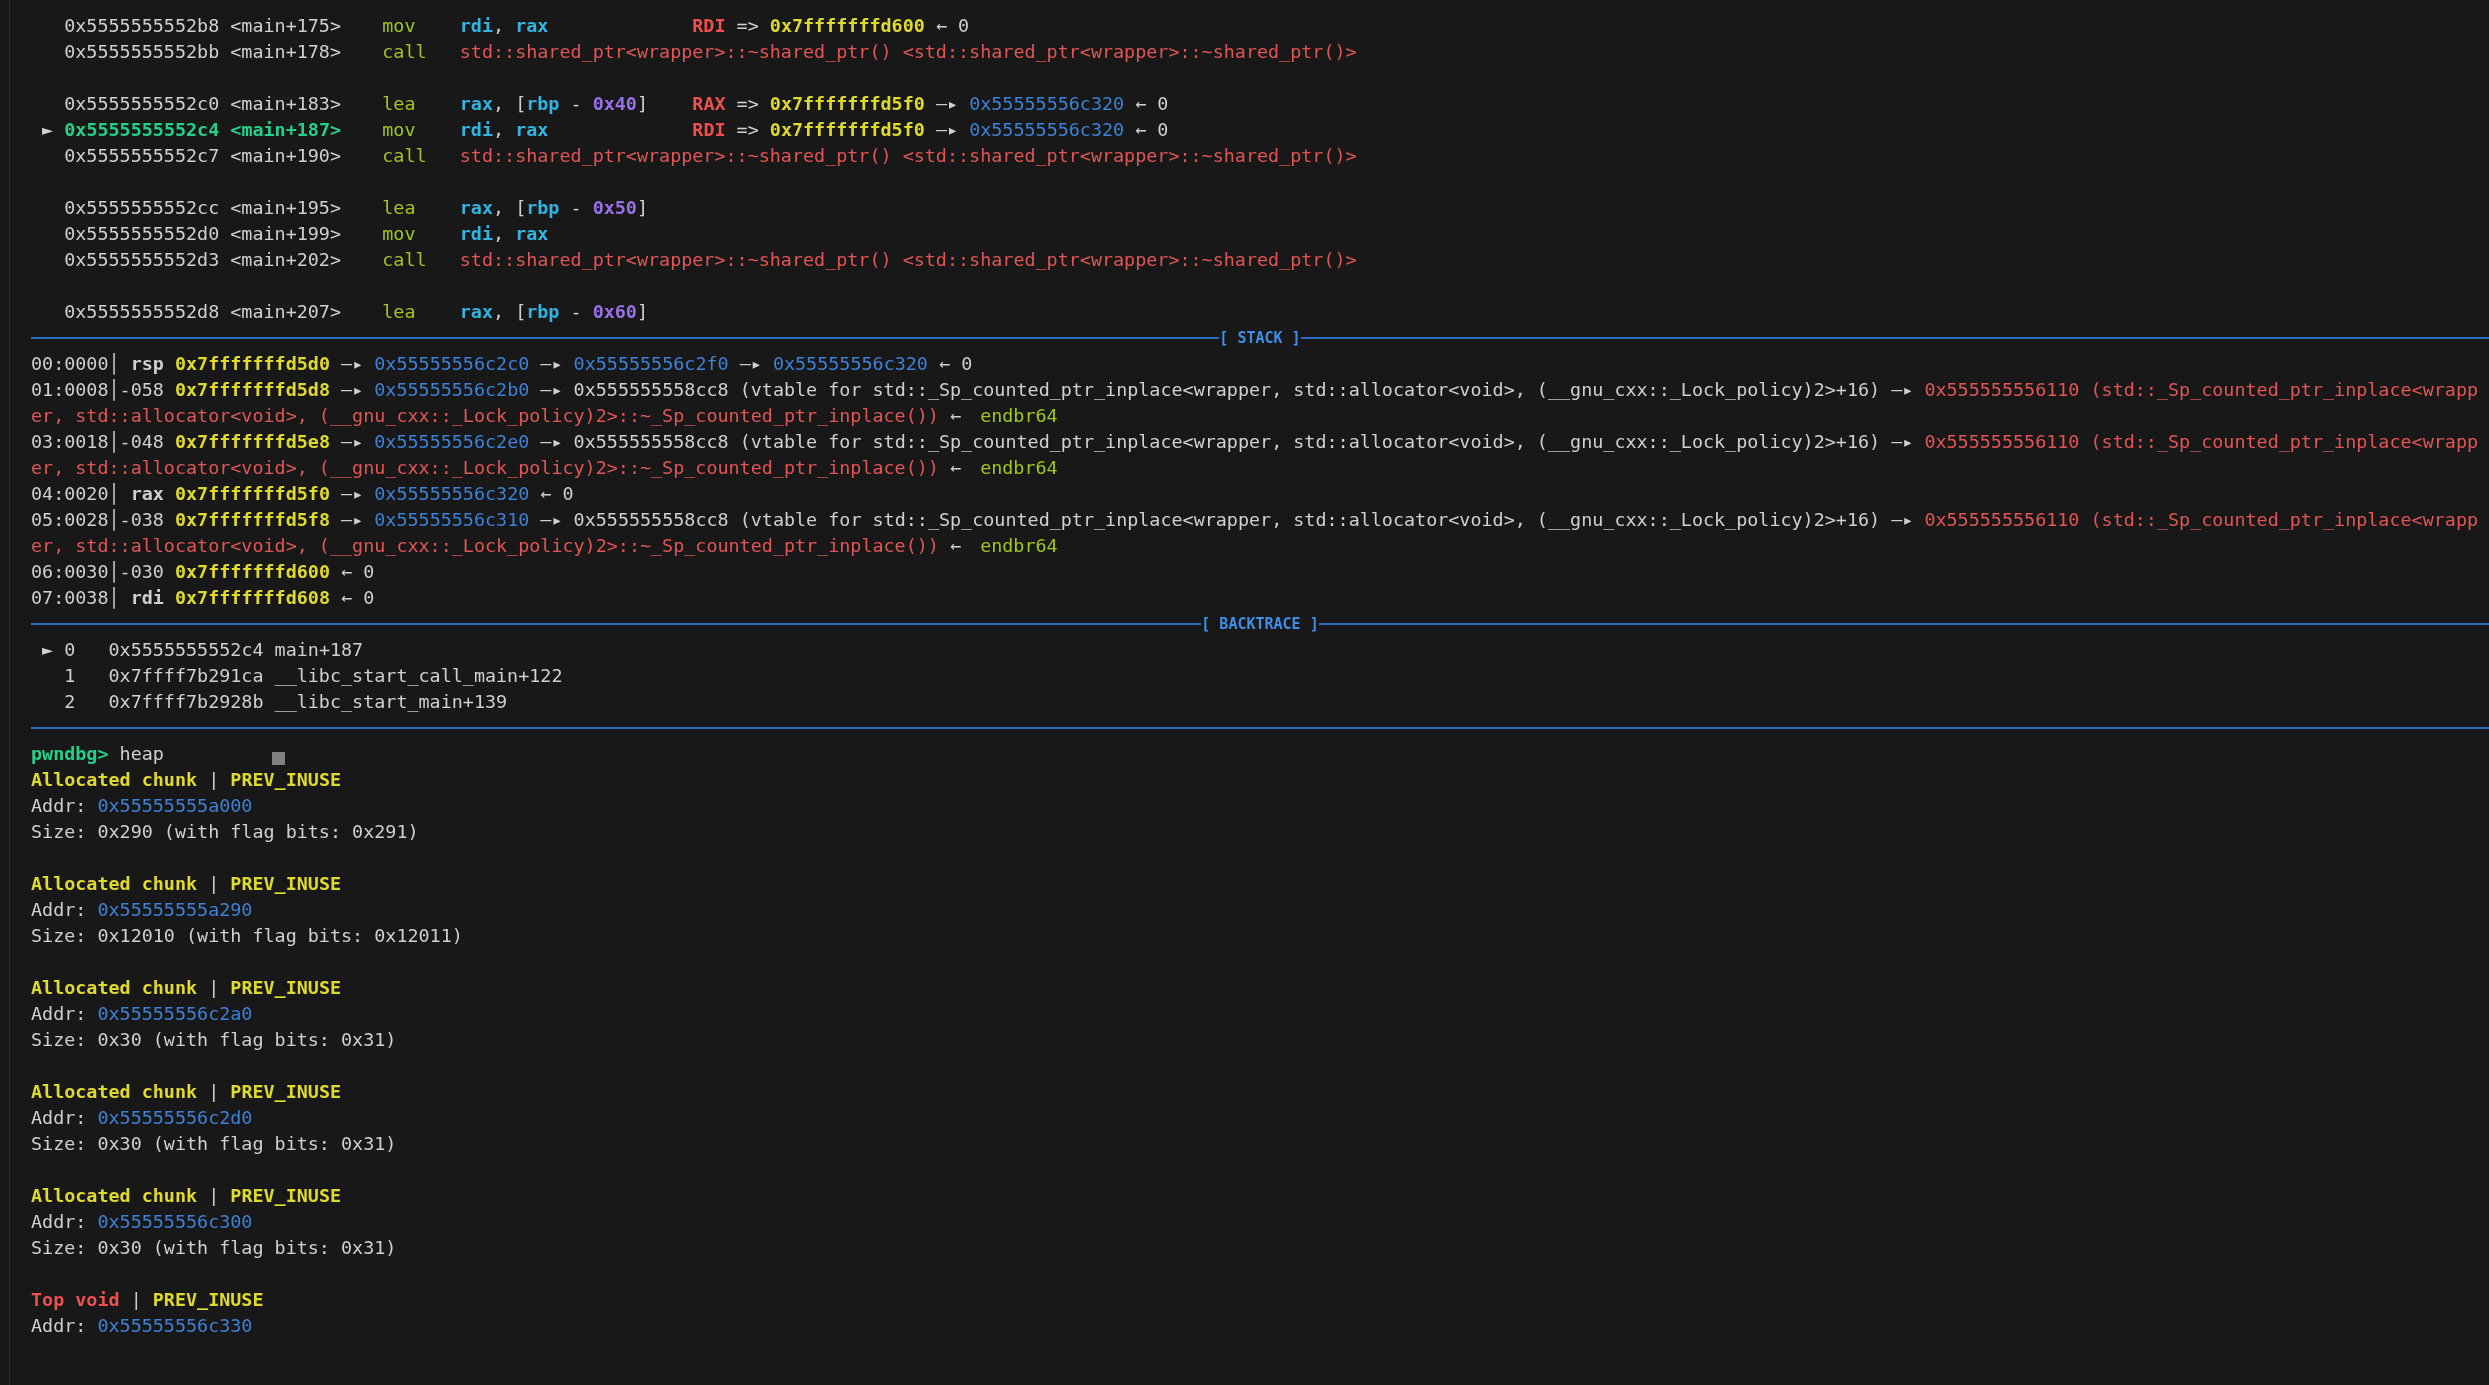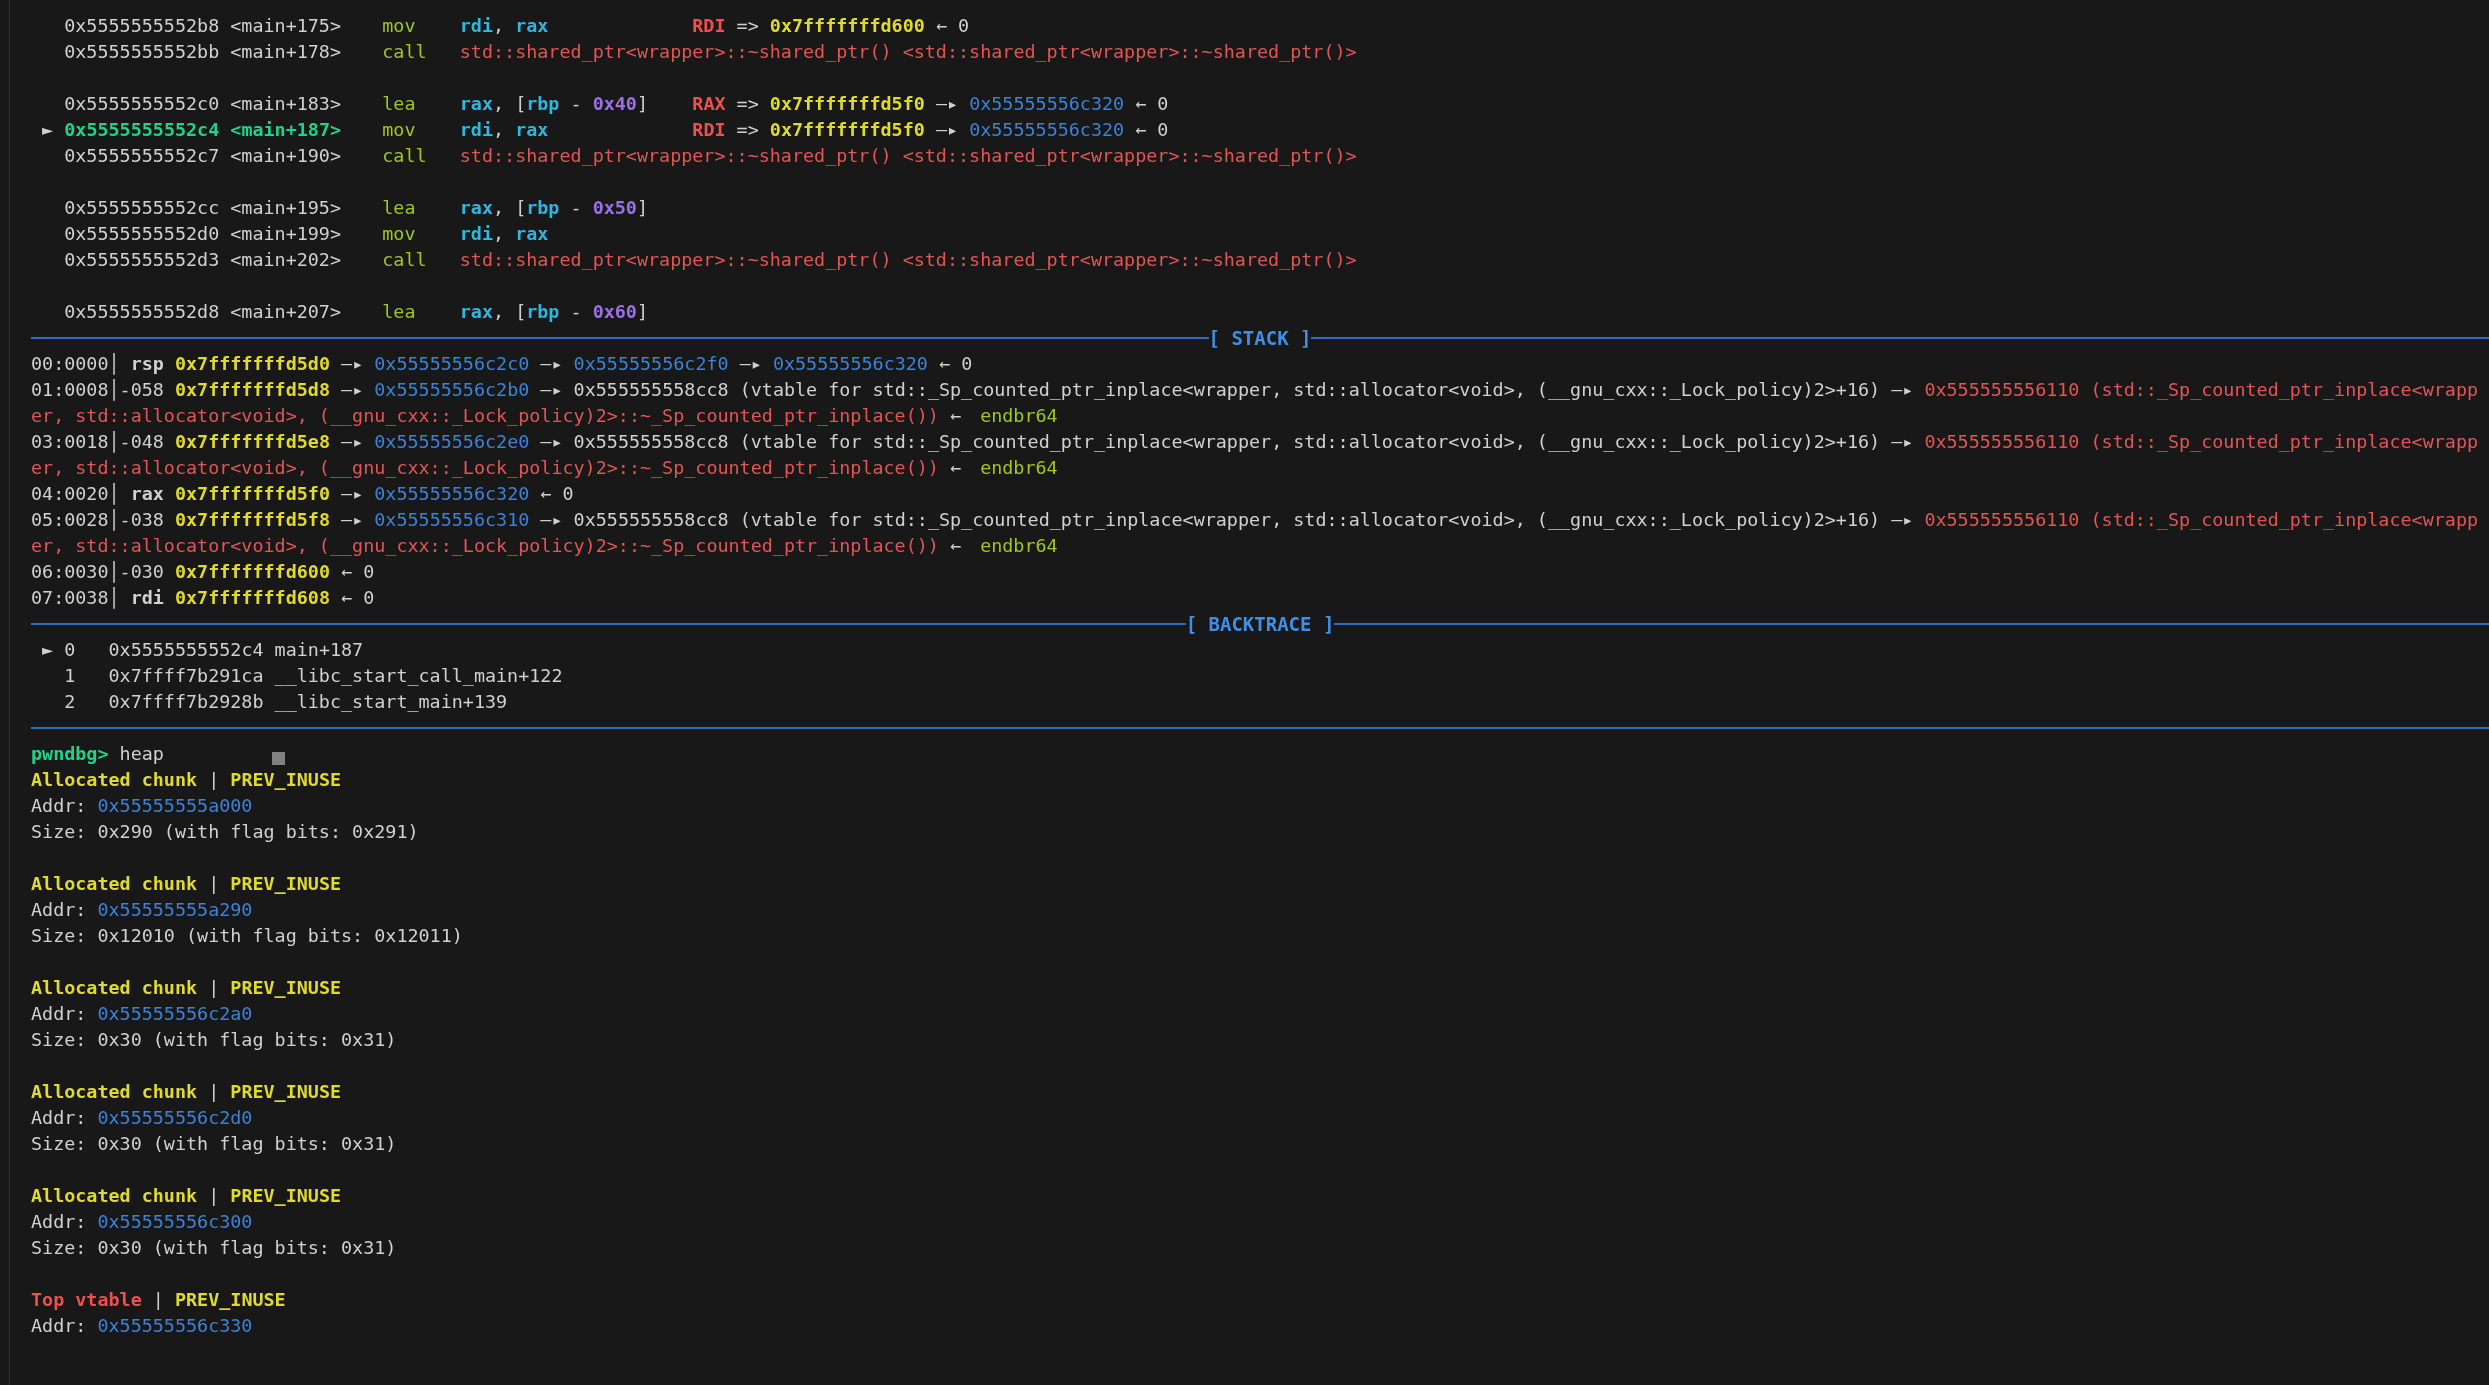--- a/index.html
+++ b/index.html
@@ -6,21 +6,21 @@
   body{
     width:2489px;height:1385px;overflow:hidden;position:relative;
     background:var(--background,#181818);
     font-family:"DejaVu Sans Mono",monospace;
   }
   #left-edge{position:absolute;left:9px;top:0;bottom:0;width:1px;background:var(--border,#303030);}
   #terminal{position:absolute;left:31px;top:13px;right:0;font-size:18.4px;line-height:26px;}
   .row{height:26px;white-space:pre;}
   .hline{display:flex;align-items:center;}
   .bar{flex:1;height:2px;background:var(--rule,#2a6cc2);}
-  .lbl{color:var(--rule_label,#3f8fe8);white-space:pre;font-weight:700;font-size:19px;text-align:center;}
+  .lbl{color:var(--rule_label,#3f8fe8);white-space:pre;font-weight:700;font-size:15px;text-align:center;}
   .c-fg {color:var(--fg,#d0d0d0);}
   .c-fgb{color:var(--fg,#d0d0d0);font-weight:700;}
   .c-grn{color:var(--green,#23d18b);font-weight:700;}
   .c-mn {color:var(--mnemonic,#a4c41c);font-weight:400;margin-left:8px;}
   .c-yel{color:var(--yellow,#e0da2c);font-weight:700;}
   .c-cyn{color:var(--cyan,#30b5e0);font-weight:700;}
   .c-pur{color:var(--purple,#9a70e8);font-weight:700;}
   .c-red{color:var(--red,#e25555);margin-top:30px;}
   .c-redb{color:var(--red_bold,#ee4f4f);font-weight:700;}
   .c-blu{color:var(--blue,#3c82d8);font-weight:400;}
@@ -73,16 +73,16 @@
     <div class="row"><span class="c-fg">Size: 0x30 (with flag bits: 0x31)</span></div>
     <div class="row"></div>
     <div class="row"><span class="c-yel">Allocated chunk</span><span class="c-fg"> | </span><span class="c-yel">PREV_INUSE</span></div>
     <div class="row"><span class="c-fg">Addr: </span><span class="c-blu">0x55555556c2d0</span></div>
     <div class="row"><span class="c-fg">Size: 0x30 (with flag bits: 0x31)</span></div>
     <div class="row"></div>
     <div class="row"><span class="c-yel">Allocated chunk</span><span class="c-fg"> | </span><span class="c-yel">PREV_INUSE</span></div>
     <div class="row"><span class="c-fg">Addr: </span><span class="c-blu">0x55555556c300</span></div>
     <div class="row"><span class="c-fg">Size: 0x30 (with flag bits: 0x31)</span></div>
     <div class="row"></div>
-    <div class="row"><span class="c-redb">Top vtable</span><span class="c-fg"> | </span><span class="c-yel">PREV_INUSE</span></div>
+    <div class="row"><span class="c-redb">Top void</span><span class="c-fg"> | </span><span class="c-yel">PREV_INUSE</span></div>
     <div class="row"><span class="c-fg">Addr: </span><span class="c-blu">0x55555556c330</span></div>
   </div>
 <div id="cursor"></div>
 
 </body></html>

